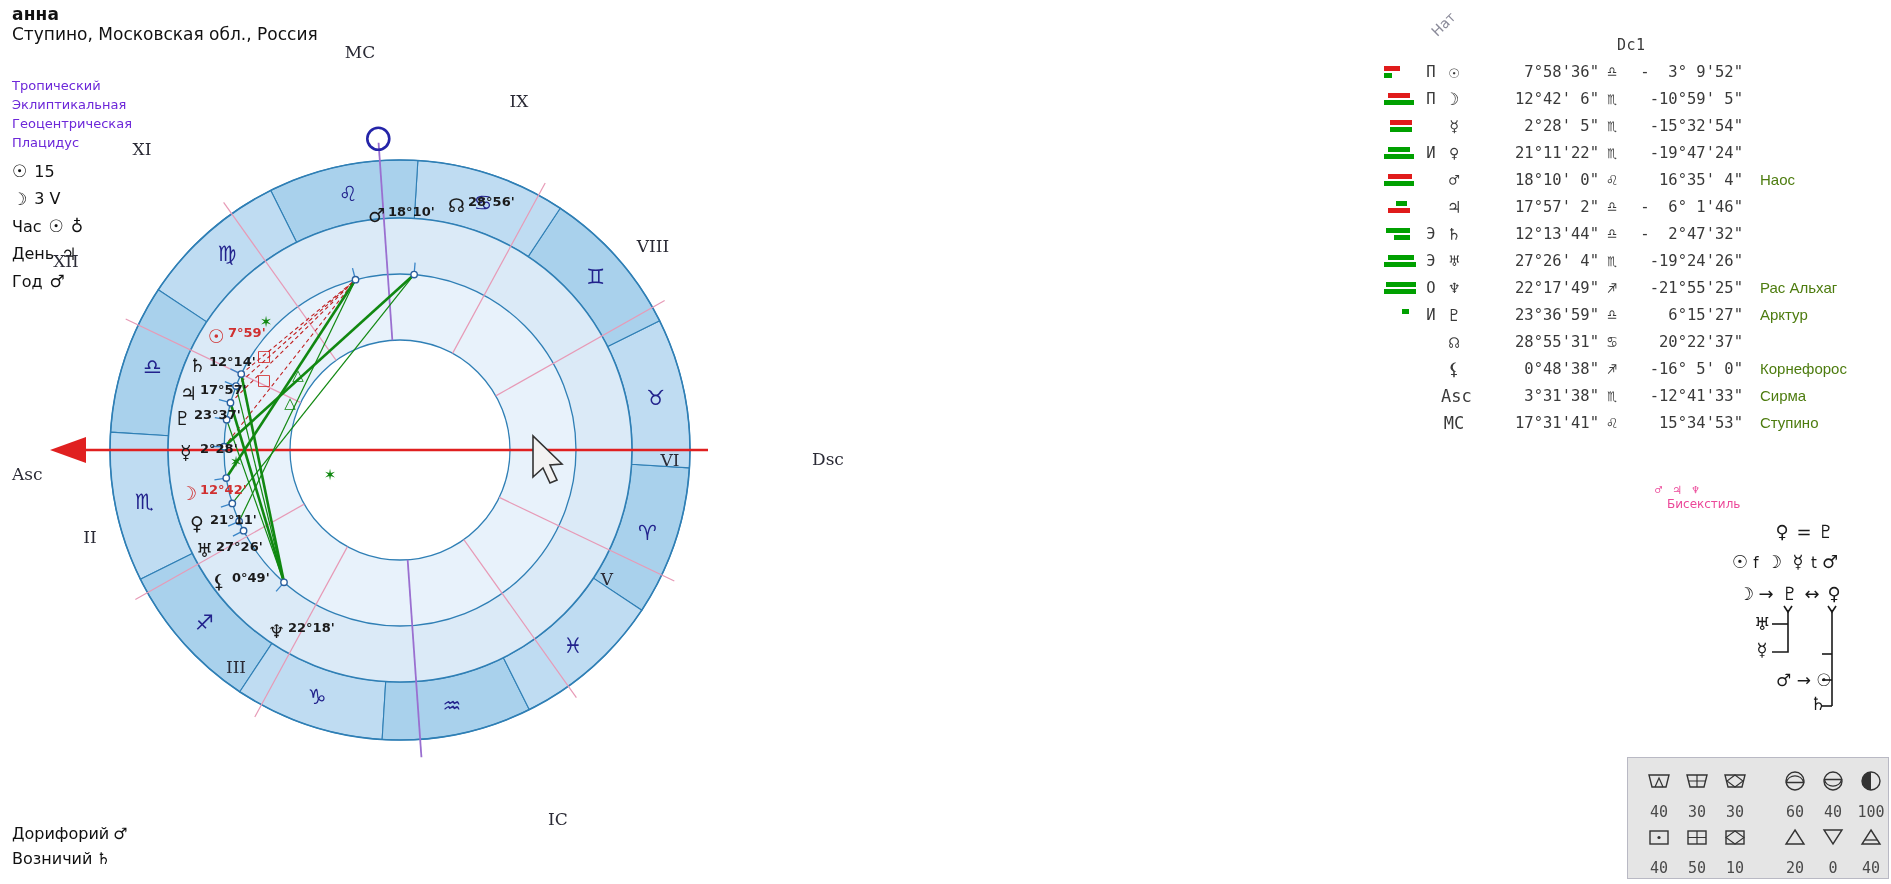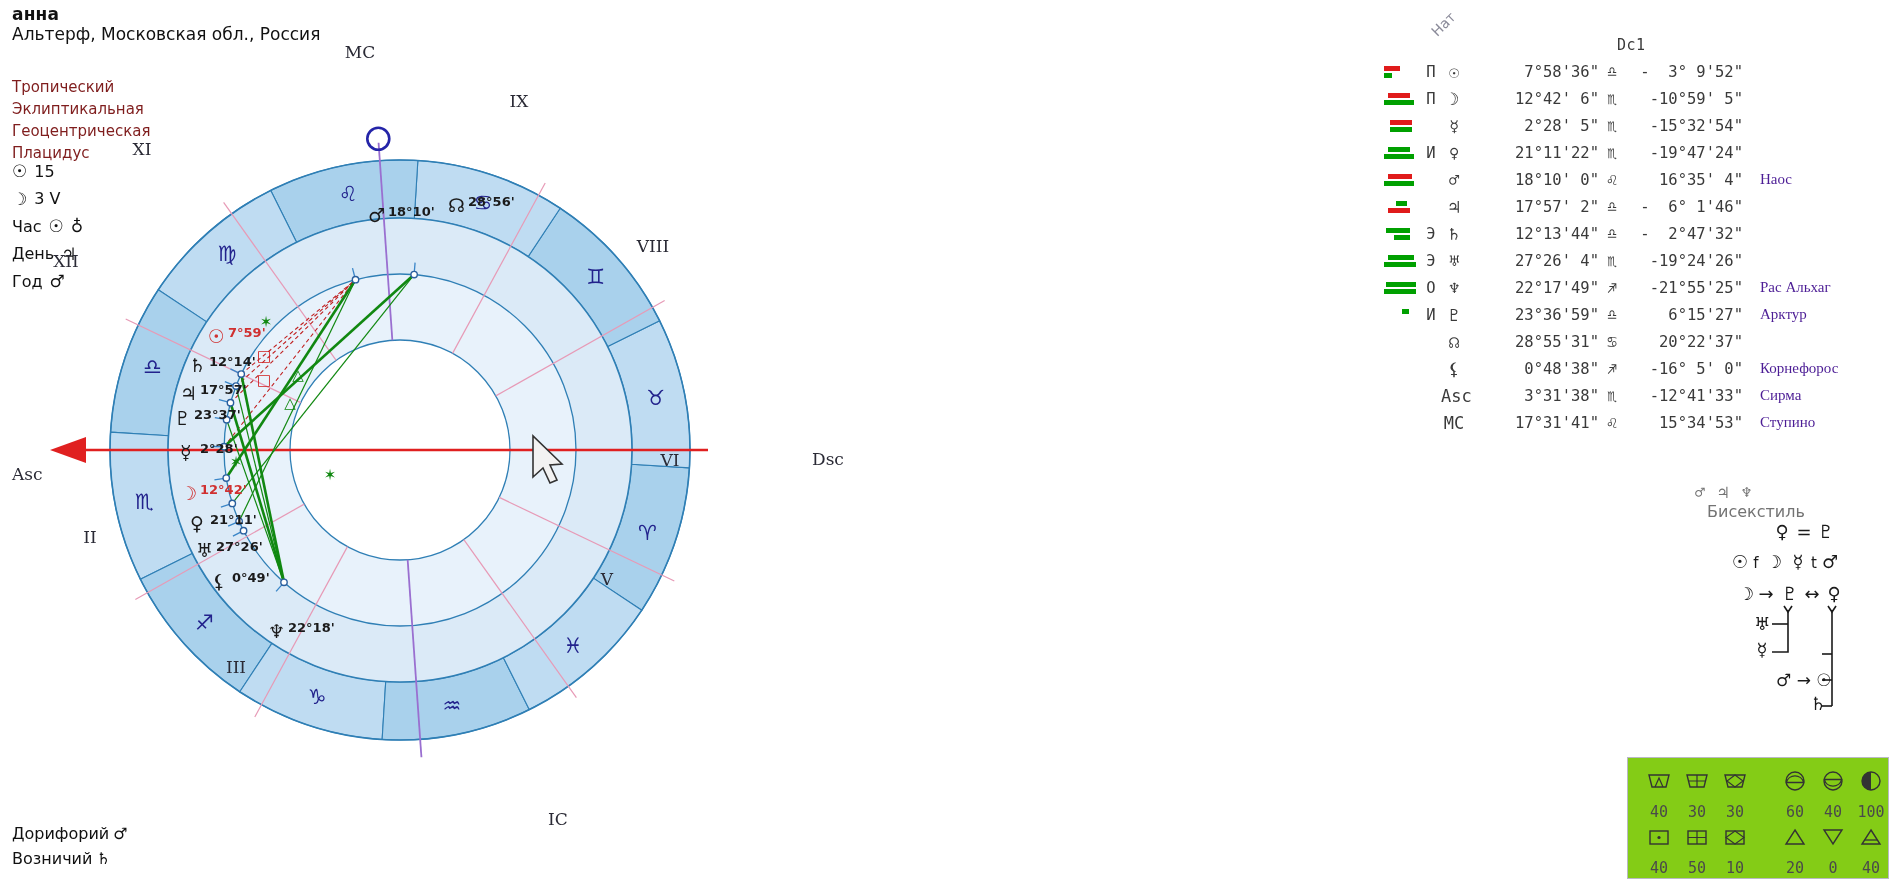--- a/index.html
+++ b/index.html
@@ -10,21 +10,21 @@
     font-family: "DejaVu Sans", sans-serif;
     overflow: hidden;
   }
   #root { position: relative; width: 1726px; height: 884px; }
 
   
   .hdr { position: absolute; left: 12px; top: 4px; color: #111; }
   .hdr .name { font-size: 17px; font-weight: bold; letter-spacing: .2px; }
   .hdr .line { font-size: 17px; line-height: 1.22; white-space: pre; }
 
-  .sysblock { position: absolute; left: 12px; top: 76px; font-size: 15px; line-height: 1.47; color: #7f1d1d; }
+  .sysblock { position: absolute; left: 12px; top: 76px; font-size: 13px; line-height: 1.47; color: #6d28d9; }
   .sysblock div { white-space: pre; }
 
   .params { position: absolute; left: 12px; top: 158px; font-size: 16px; line-height: 1.62; color: #111; }
   .params .prow { white-space: pre; display: flex; align-items: center; gap: 7px; }
   .params .glyph { font-size: 17px; }
 
   .footleft { position: absolute; left: 12px; top: 822px; font-size: 16px; line-height: 1.55; color: #111; }
   .footleft .frow { display: flex; gap: 4px; align-items: baseline; }
 
   
@@ -45,58 +45,57 @@
   .prow2 { display: flex; align-items: center; height: 27px; white-space: pre; }
   .bars { width: 34px; height: 22px; position: relative; margin-right: 3px; }
   .bar { position: absolute; height: 5px; border-radius: 0; }
   .bar.red { background: #e01b1b; }
   .bar.grn { background: #00a000; }
   .cRet { width: 20px; text-align: center; color: #3a3a3a; }
   .cGl  { width: 26px; text-align: center; font-size: 17px; color: #3a3a3a; }
   .cLon { width: 132px; text-align: right; }
   .cSgn { width: 26px; text-align: center; font-size: 16px; }
   .cLat { width: 118px; text-align: right; }
-  .cStar{ padding-left: 17px; font-family: Liberation Serif, serif; font-size: 15px; color: #4c1d95; }
+  .cStar{ padding-left: 17px; font-family: Liberation Sans, sans-serif; font-size: 15px; color: #4d7c0f; }
 
   .bisex {
     position: absolute; left: 1655px; top: 483px;
-    font-family: "DejaVu Sans Mono", monospace; font-size: 16px; color: #737373;
+    font-family: "DejaVu Sans Mono", monospace; font-size: 12px; color: #ec4899;
     letter-spacing: 2px;
-    margin-left: 40px;
   }
   .bisex .word { font-family: "DejaVu Sans", sans-serif; letter-spacing: 0; margin-left: 12px; }
 
   
   #dispo { position: absolute; left: 1560px; top: 520px; }
 
   
   .statbox {
     position: absolute; left: 1627px; top: 757px;
     width: 262px; height: 122px;
-    border: 1px solid #b9b9c4; background: #84cc16;
+    border: 1px solid #b9b9c4; background: #e5e5e5;
   }
   .statgrid { position: absolute; left: 12px; top: 10px; }
   .srow { display: flex; }
   .scell { width: 38px; text-align: center; }
   .scell .num {
     font-family: "DejaVu Sans Mono", monospace; font-size: 15px; color: #4a4a4a;
     margin-top: 1px;
   }
   .gap { width: 22px; }
   .srow.glyphs { height: 30px; align-items: center; }
   .srow.nums { height: 26px; align-items: center; }
 </style>
 </head>
 <body>
 
 <div id="root">
 
   <div class="hdr">
     <div class="name">анна</div>
-    <div class="line">Альтерф, Московская обл., Россия</div>
+    <div class="line">Ступино, Московская обл., Россия</div>
   </div>
 
   <div class="sysblock">
     <div>Тропический</div>
     <div>Эклиптикальная</div>
     <div>Геоцентрическая</div>
     <div>Плацидус</div>
   </div>
 
   <div class="params">

